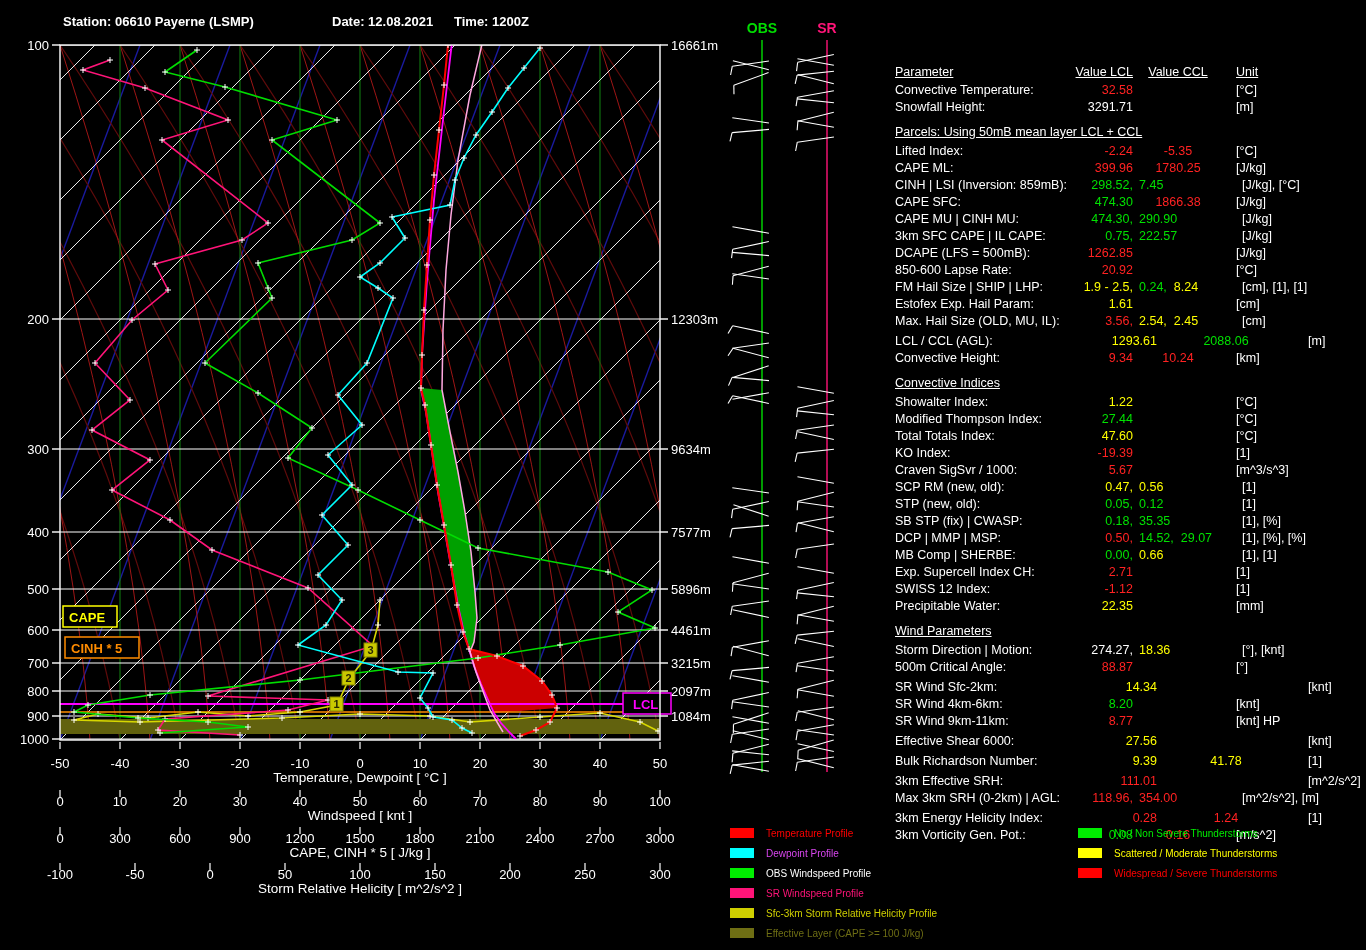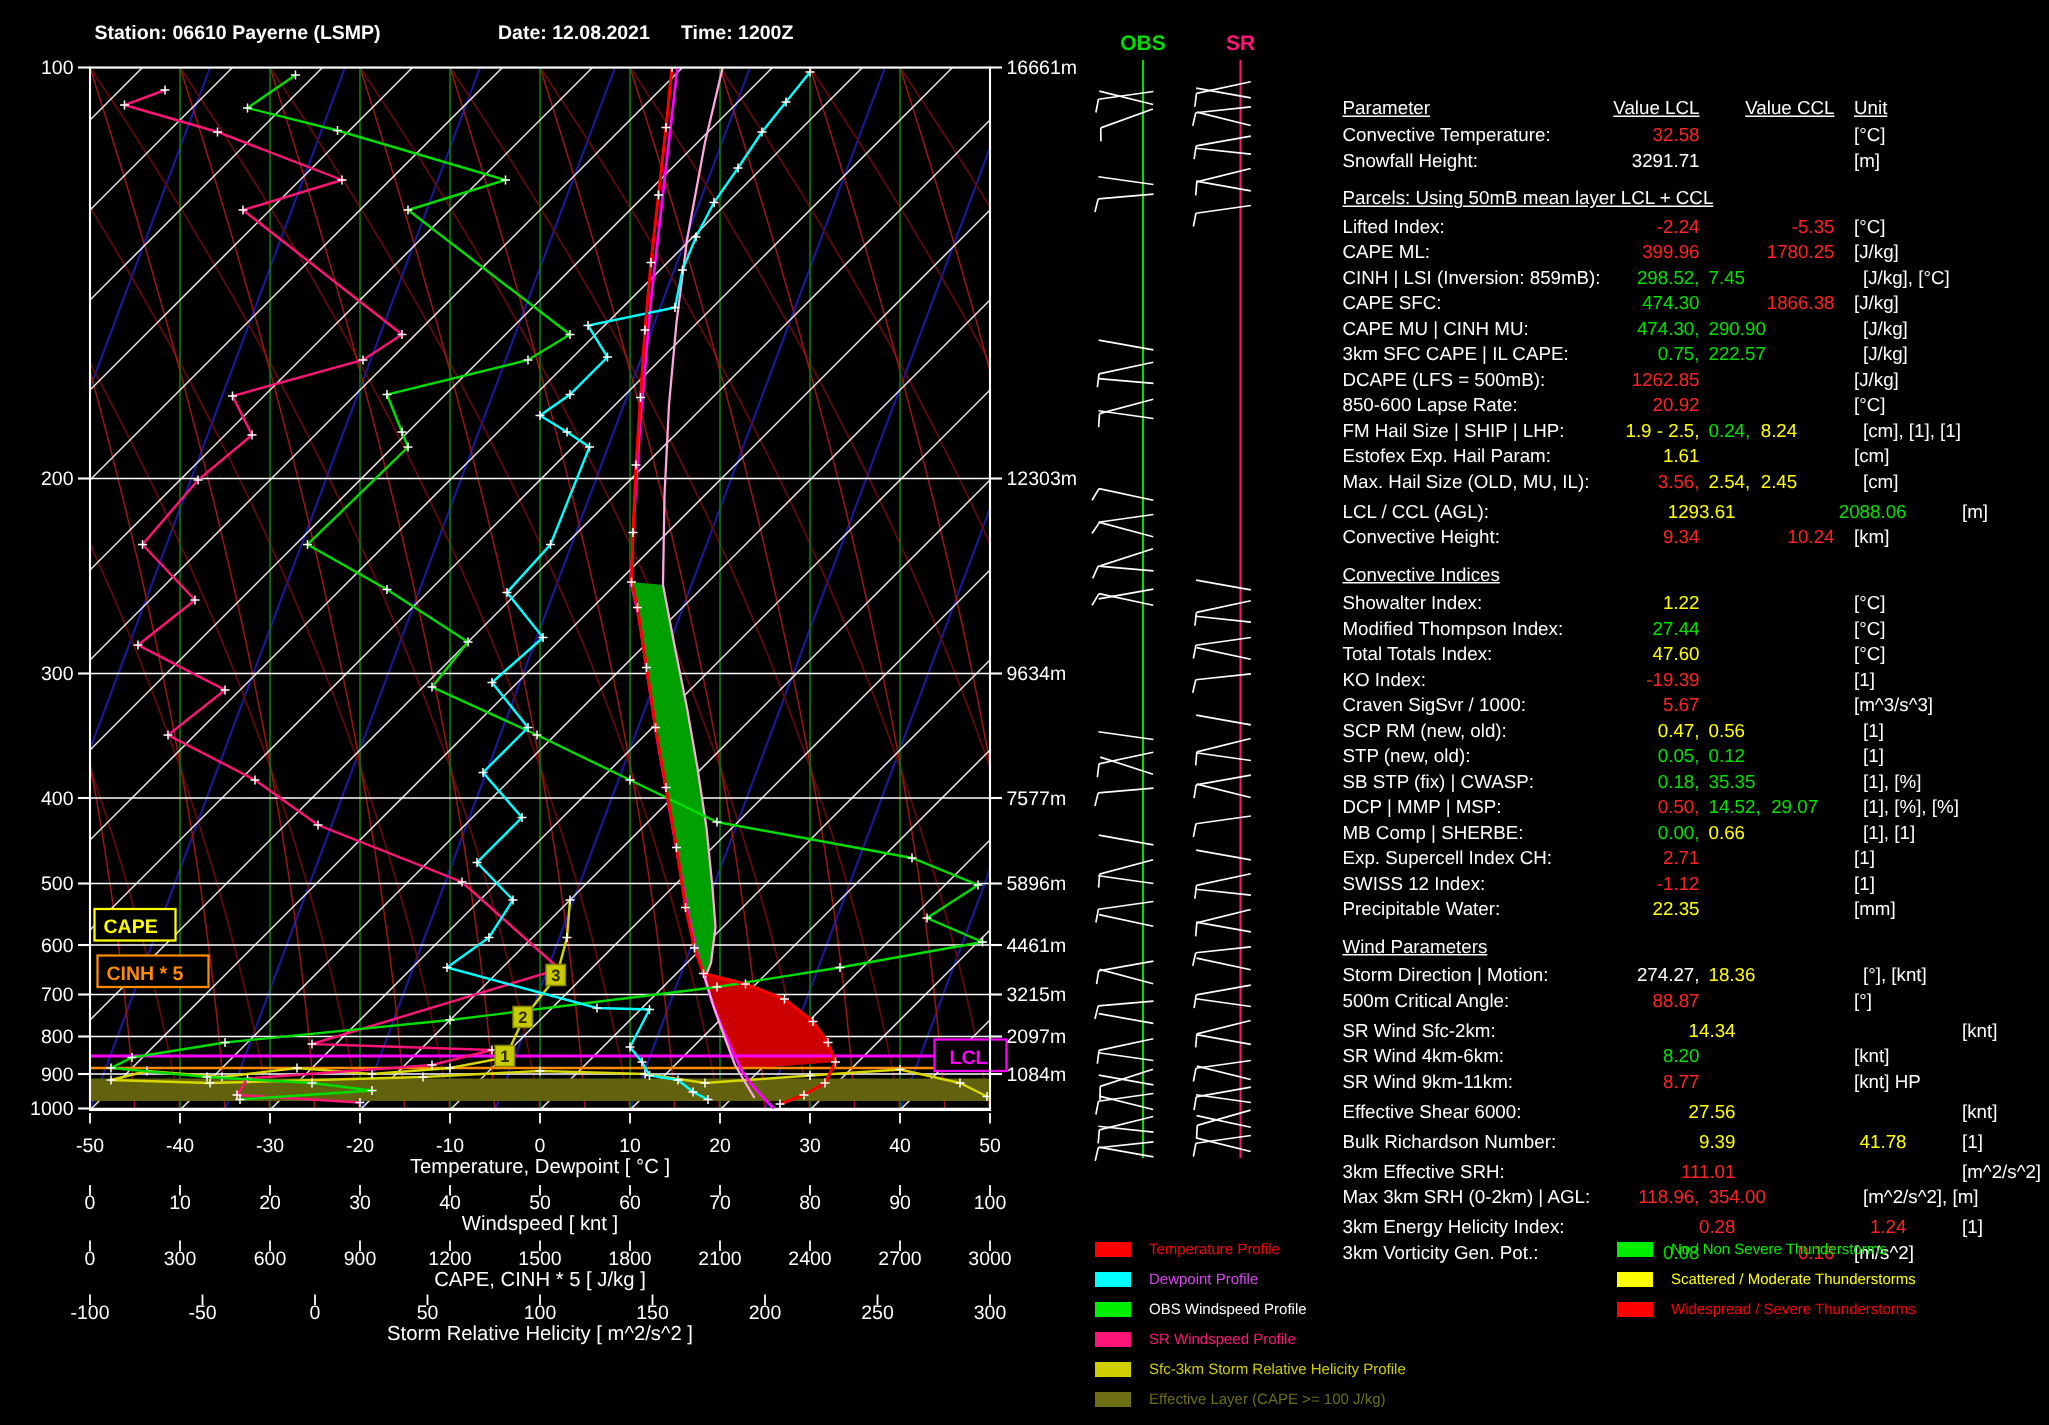--- a/index.html
+++ b/index.html
@@ -10,21 +10,21 @@
   .title-bar{position:absolute;top:14px;left:0;width:900px;height:22px;font-weight:bold;
              font-size:13px;white-space:nowrap;}
   .title-bar span{position:absolute;top:0;}
   #t-station{left:63px;} #t-date{left:332px;} #t-time{left:454px;text-align:right;}
   .panel{position:absolute;left:895px;top:27px;width:468px;font-size:12.5px;margin-top:36px;}
   .prow{display:flex;line-height:17px;white-space:nowrap;}
   .prow.gap{margin-top:3px;gap:24px;}
   .pl{width:172px;overflow:visible;}
   .plcl{width:66px;text-align:right;}
   .pmid{width:90px;padding-left:0;}
-  .pmid.r{text-align:right;}
+  .pmid.r{text-align:center;}
   .pmid.l{padding-left:6px;}
   .punit{padding-left:13px;}
   .phead{display:flex;line-height:19px;font-weight:normal;}
   .phead span{text-decoration:underline;}
   .sechead{text-decoration:underline;line-height:18px;margin-top:7px;margin-bottom:2px;}
   .legend{position:absolute;font-size:10px;}
   #legend-left{left:730px;top:823px;}
   #legend-right{left:1078px;top:823px;}
   .leg-item{display:flex;align-items:center;height:20px;white-space:nowrap;}
   .leg-swatch{width:24px;height:10px;margin-right:12px;flex:none;}

